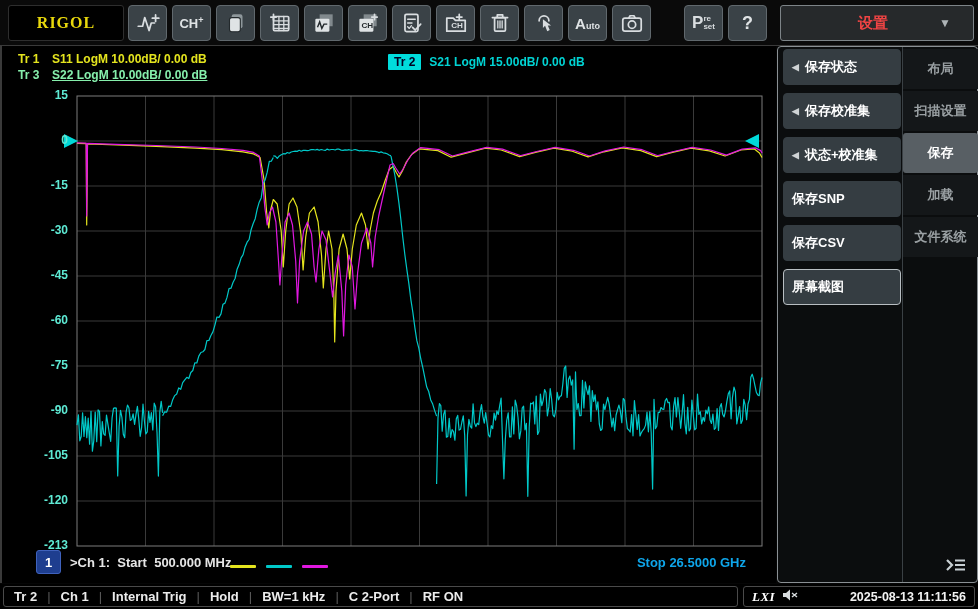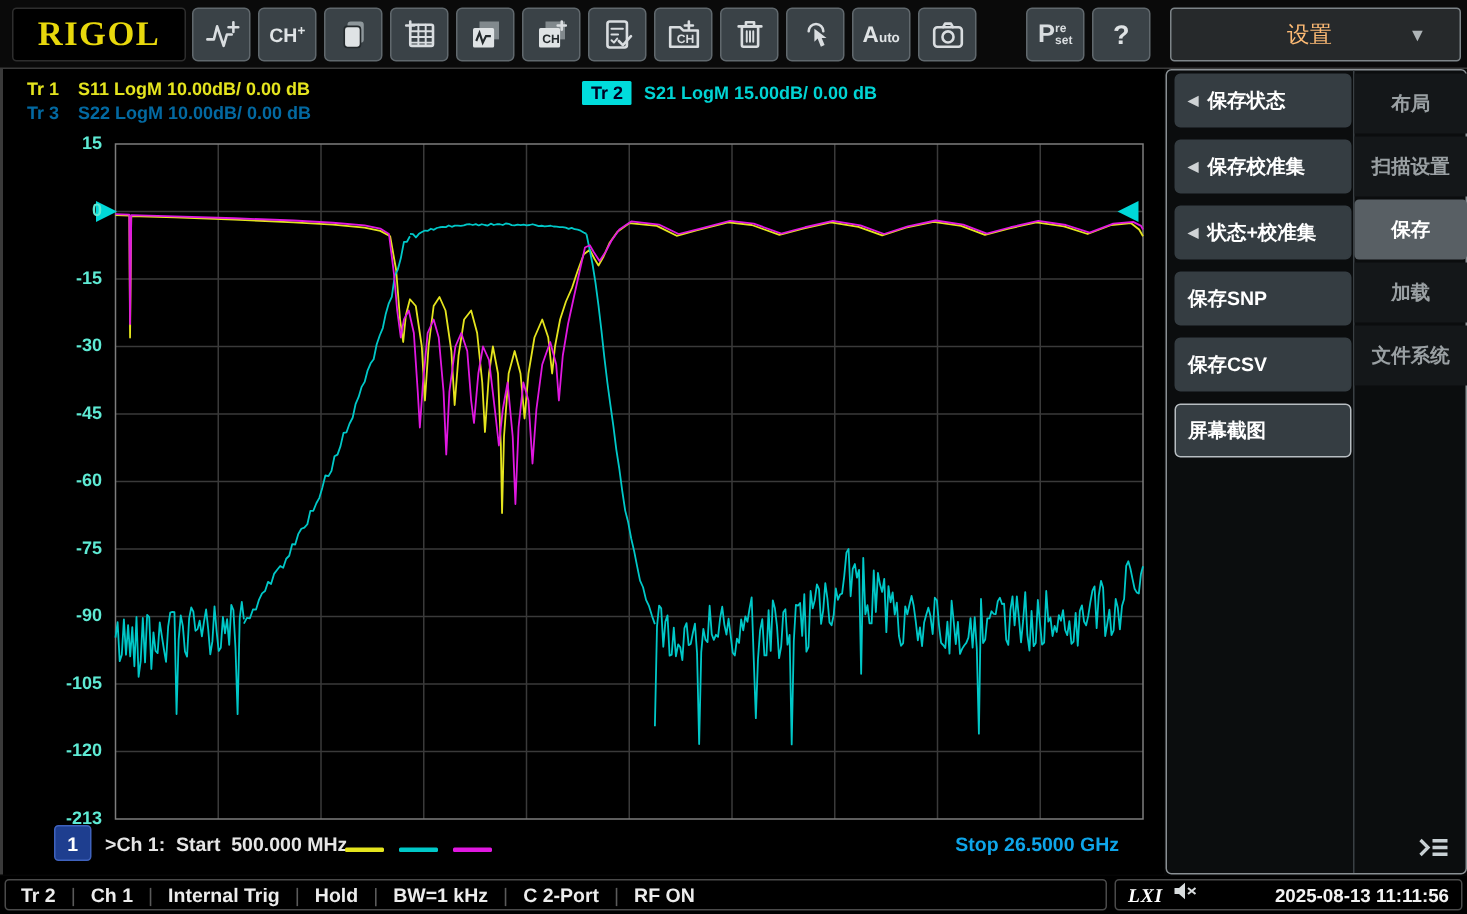--- a/index.html
+++ b/index.html
@@ -7,48 +7,48 @@
               font-family:"Liberation Sans", sans-serif; }
   #screen { position:relative; width:978px; height:609px; background:#050505; }
 
   
   #toolbar { position:absolute; left:0; top:0; width:978px; height:46px;
              background:#0a0a0a; border-bottom:1px solid #3a3a3a; }
   #logo { position:absolute; left:8px; top:5px; width:116px; height:36px;
           background:#000; border:1px solid #2e2e2e; border-radius:3px;
           display:flex; align-items:center; justify-content:center;
           color:#e8d80c; font-family:"Liberation Serif", serif;
-          font-weight:bold; font-size:23px; letter-spacing:1px; }
+          font-weight:bold; font-size:16px; letter-spacing:1px; }
   #toolbar-buttons { position:absolute; left:128px; top:5px; display:flex; gap:5px; }
   .tb-btn { width:39px; height:36px; background:#3a4247; border:1px solid #60686d;
             border-radius:4px; display:flex; align-items:center; justify-content:center;
             color:#d9dde0; }
   .tb-btn svg { width:26px; height:26px; }
   .tb-btn .txt { font-size:12px; font-weight:bold; color:#dfe3e5; line-height:1; }
   .tb-btn .txt sup { font-size:9px; }
   #toolbar-group2 { position:absolute; left:684px; top:5px; display:flex; gap:5px; }
   .preset-wrap { display:flex; align-items:center; }
   .p-big { font-size:17px; font-weight:bold; }
   .p-small { font-size:8px; font-weight:bold; line-height:1.05; text-align:left; }
   .help-q { font-size:18px; font-weight:bold; color:#dfe3e5; }
 
   
   #sb-header { position:absolute; left:780px; top:5px; width:194px; height:36px;
                background:#26292b; border:1px solid #7d8488; border-radius:3px;
                display:flex; align-items:center; }
-  #sb-header .title { flex:1; text-align:center; color:#fdba74; font-size:15px;
-                      font-weight:normal; padding-left:26px; }
+  #sb-header .title { flex:1; text-align:center; color:#ef4444; font-size:15px;
+                      font-weight:bold; padding-left:26px; }
   #sb-header .dd { width:34px; color:#aeb4b7; font-size:12px; }
 
   
   #main { position:absolute; left:0; top:46px; width:776px; height:537px;
           background:#000; border-left:2px solid #3a3a3a; }
   .legend-row { position:absolute; font-size:12px; font-weight:bold; white-space:pre; }
   #legend1 { left:16px; top:6px;  color:#e4e41e; }
-  #legend3 { left:16px; top:22px; color:#0369a1; }
+  #legend3 { left:16px; top:22px; color:#86efac;text-decoration:underline; }
   #legend2 { left:386px; top:8px; color:#00d4d4; }
   .tr-id { display:inline-block; width:34px; }
   #tr2-badge { display:inline-block; background:#00dcdc; color:#002; padding:1px 6px;
                margin-right:8px; font-weight:bold; border-radius:1px; }
   #yticks div { position:absolute; width:66px; text-align:right; color:#5eead4;
                 font-size:12px; font-weight:bold; }
   #plot-svg { position:absolute; left:0; top:0; width:776px; height:537px; }
 
   #ch-footer { position:absolute; left:0; top:500px; width:776px; height:32px; }
   #ch-badge { position:absolute; left:34px; top:4px; width:25px; height:24px;

